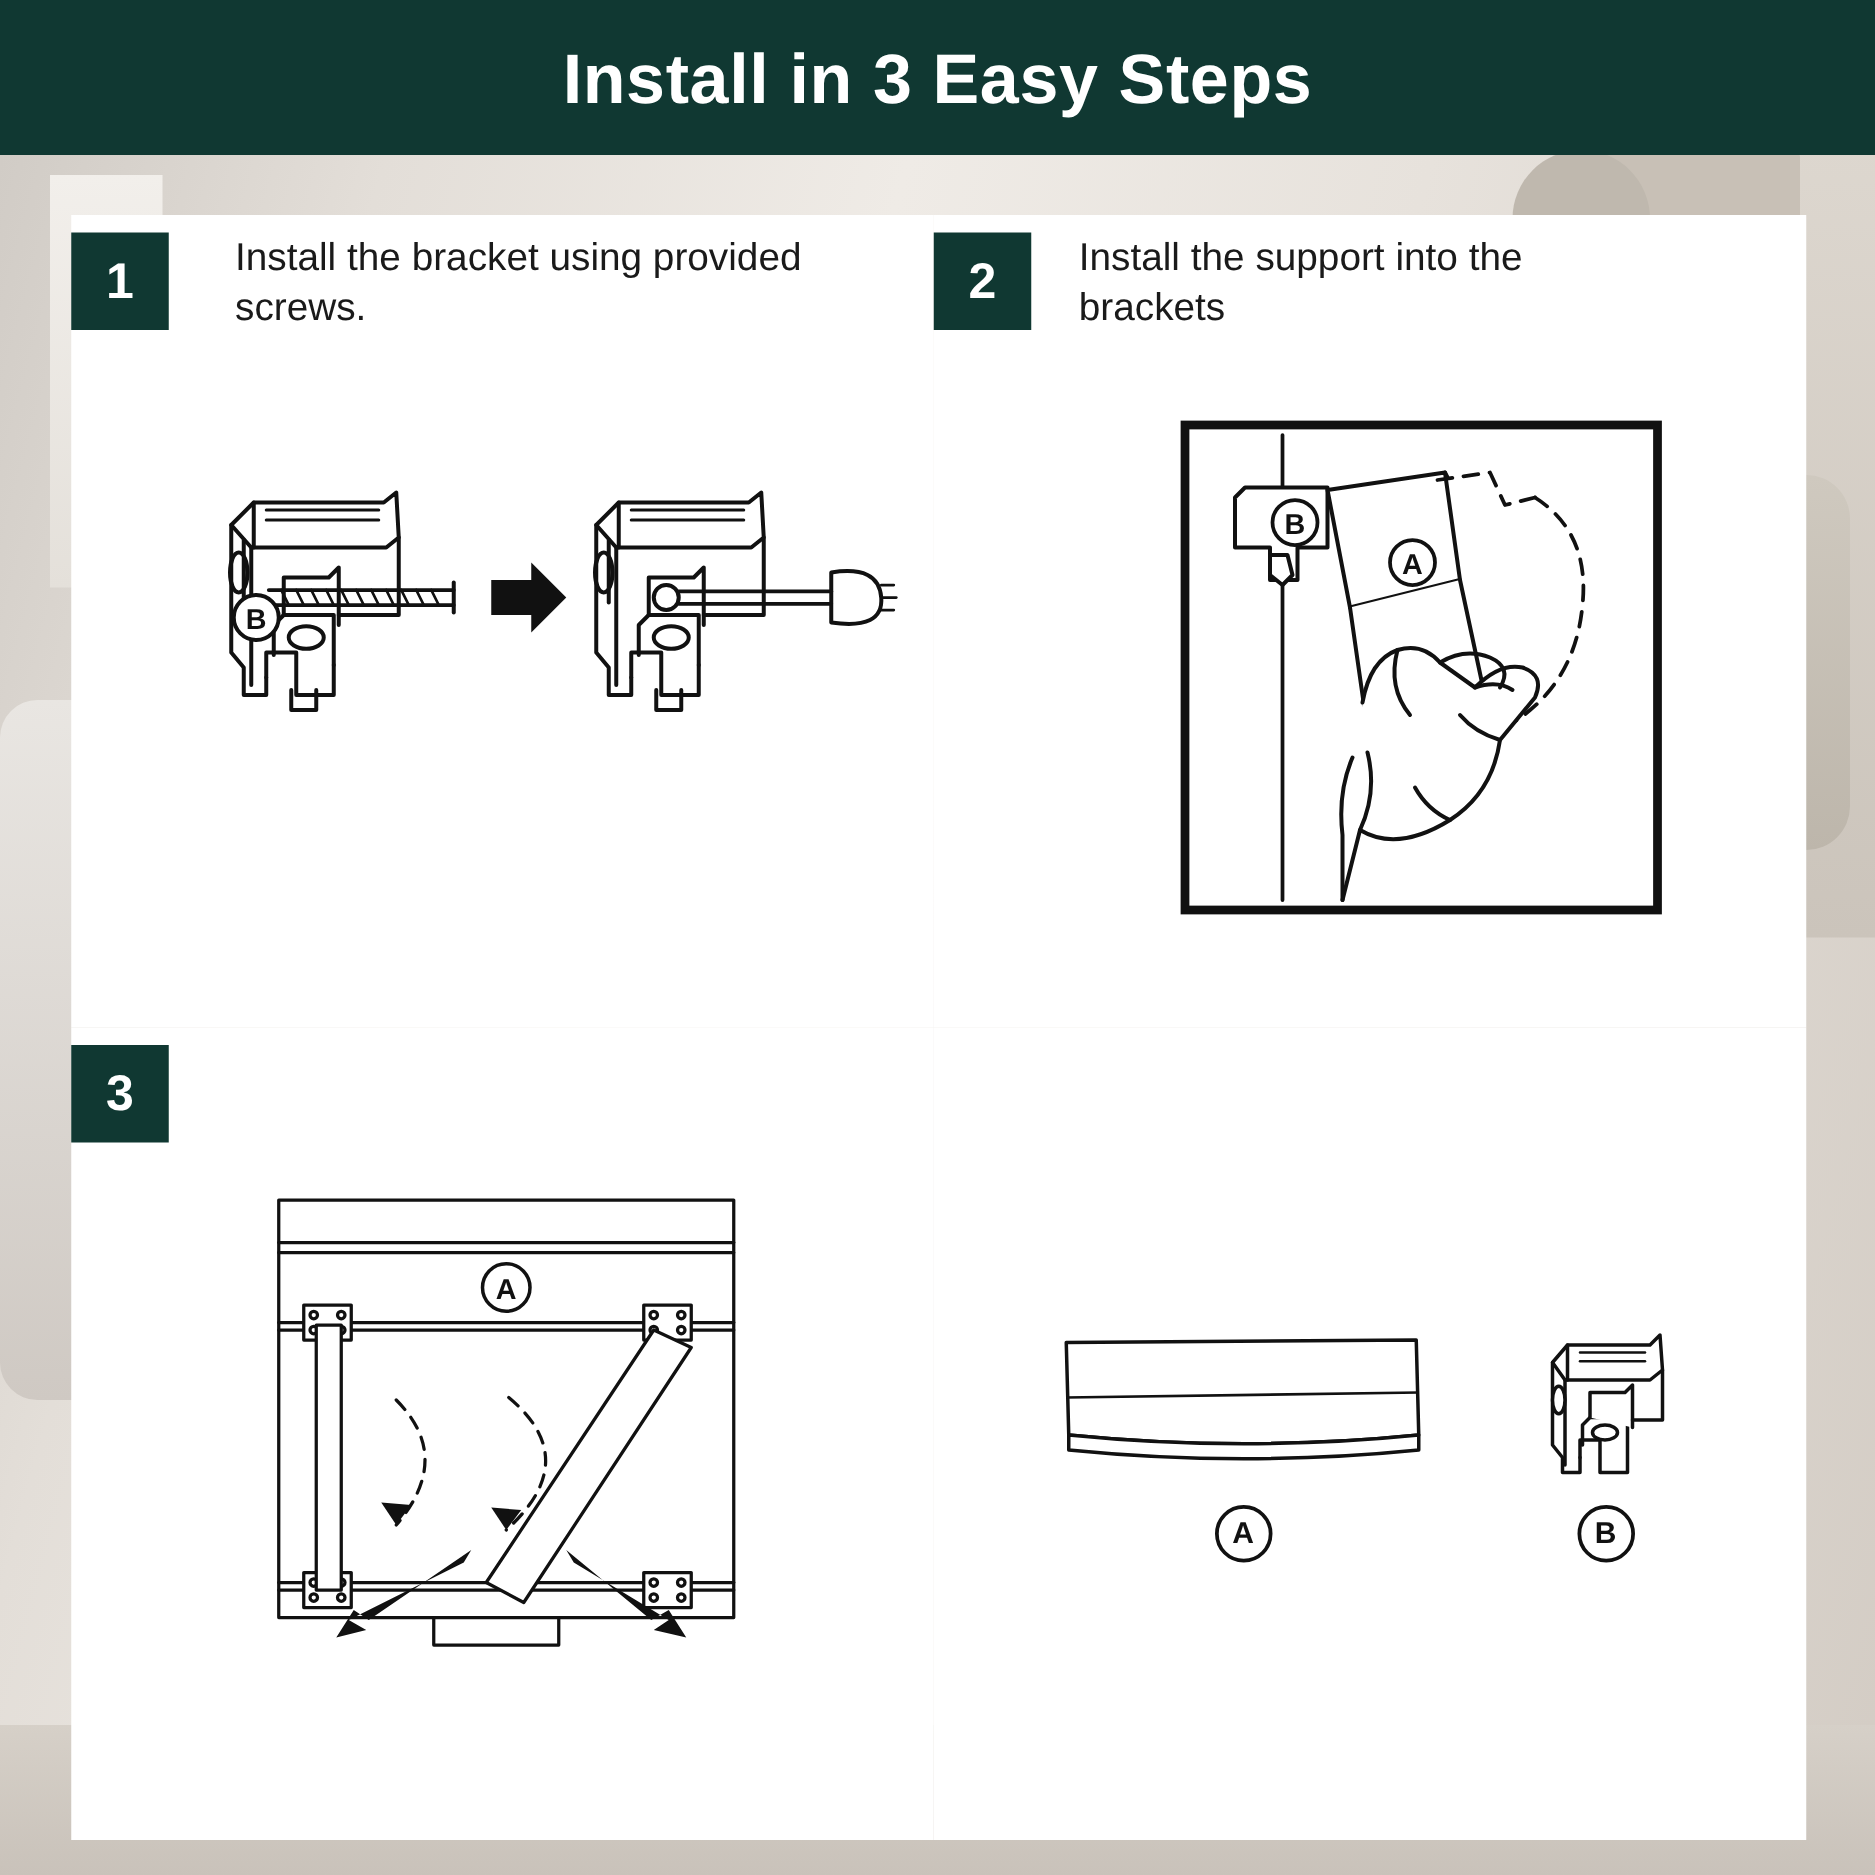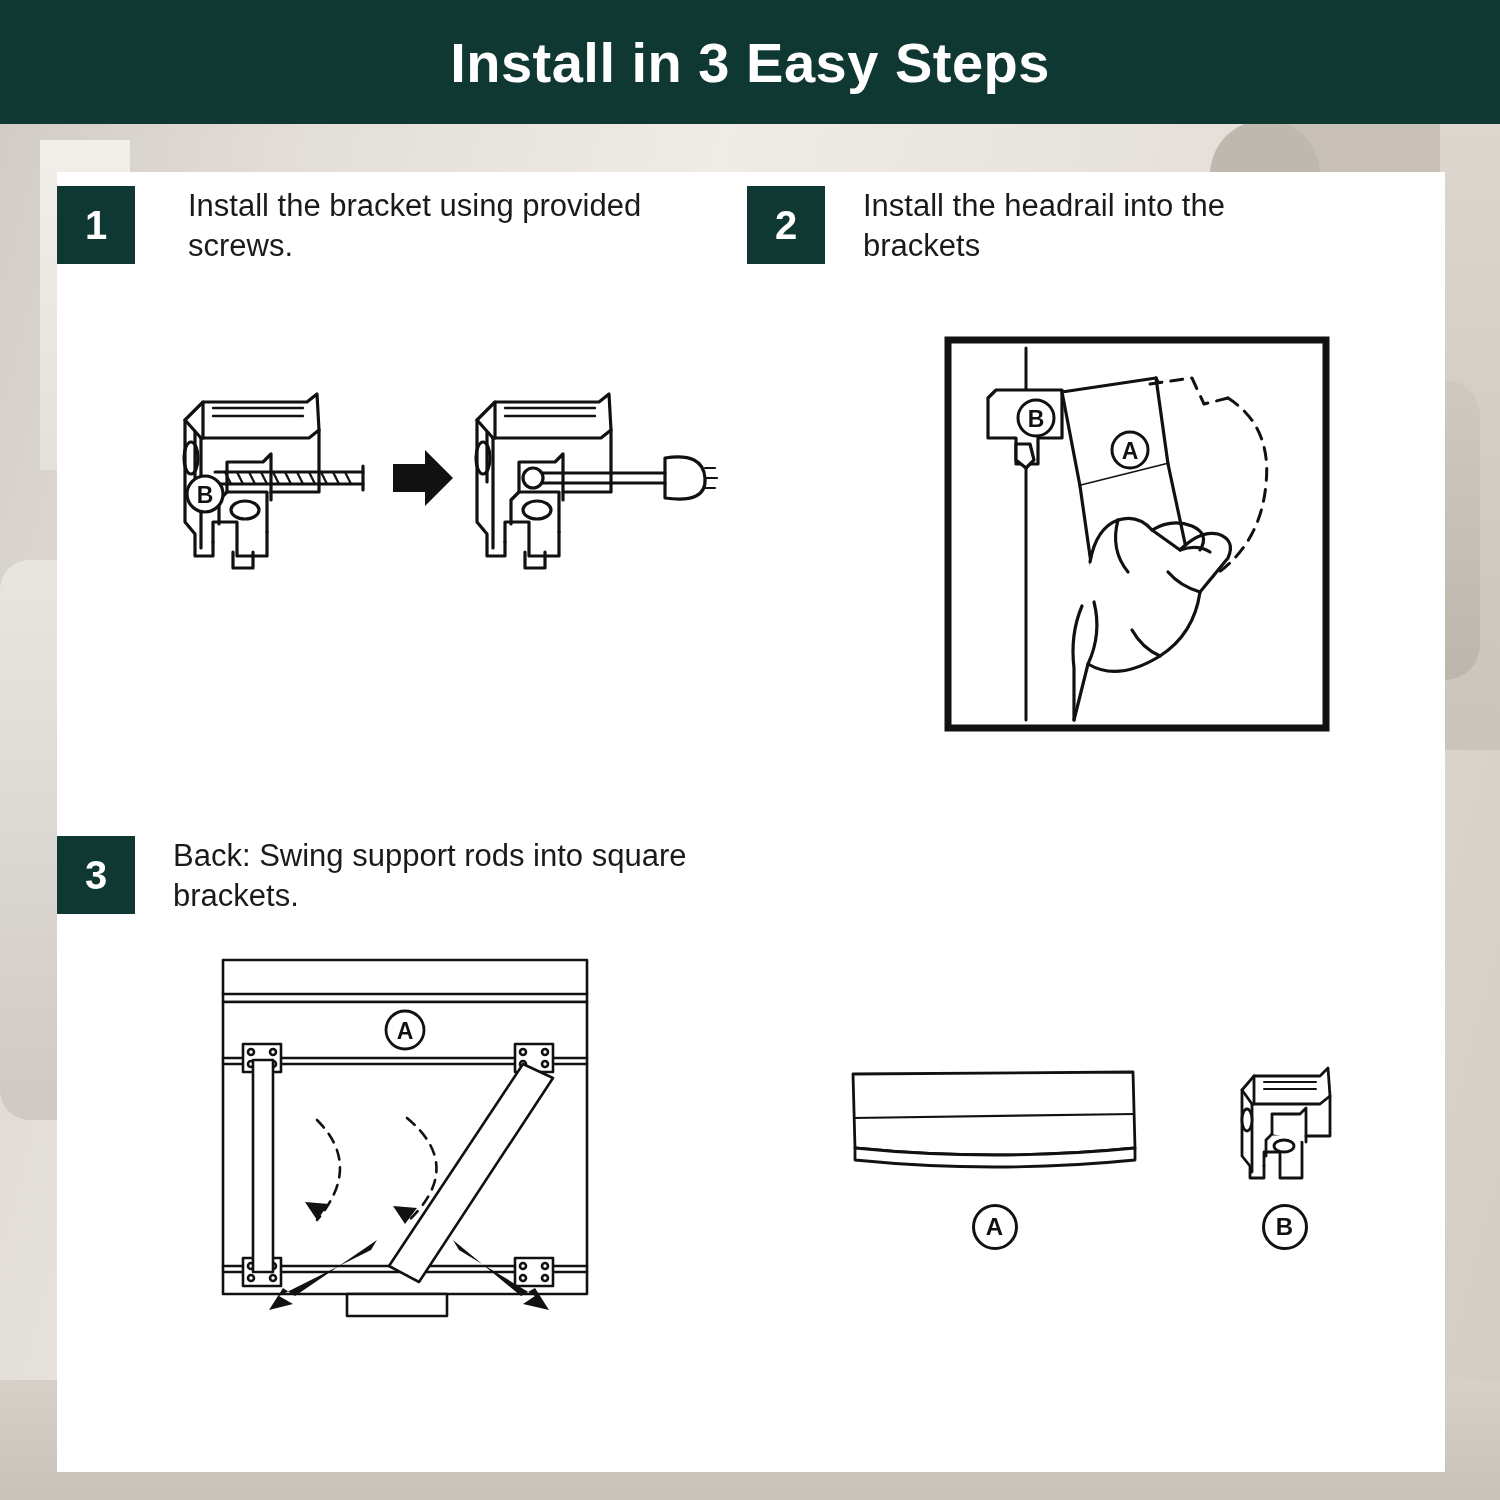--- a/index.html
+++ b/index.html
@@ -229,21 +229,21 @@
         <path d="M538 96 L548 96" stroke-width="2.2"></path>
         <path d="M538 106 L550 106" stroke-width="2.2"></path>
         <path d="M538 116 L548 116" stroke-width="2.2"></path>
       </g>
       <text x="38" y="131" font-family="Liberation Sans, sans-serif" font-size="23" font-weight="bold" text-anchor="middle" fill="#111">B</text>
     </svg>
   </div>
 
   <div class="panel p2">
     <div class="step-badge b2">2</div>
-    <div class="step-text t2">Install the headrail into the brackets</div>
+    <div class="step-text t2">Install the support into the brackets</div>
 
     <svg class="art" style="left:195px; top:162px;" width="390" height="400" viewBox="0 0 390 400">
       <rect x="6" y="6" width="378" height="388" fill="#fff" stroke="#111" stroke-width="7"></rect>
       <g fill="none" stroke="#111" stroke-width="3.2" stroke-linejoin="round" stroke-linecap="round">
 
         <path d="M84 14 L84 386" stroke-width="3"></path>
 
         <path d="M46 64 L54 56 L120 56 L120 104 L96 104 L96 130 L74 130 L74 104 L46 104 Z" fill="#fff"></path>
         <path d="M74 110 L88 110 L92 126 L84 134 L74 126 Z" fill="#fff"></path>
 
@@ -268,21 +268,20 @@
       </g>
       <circle cx="94" cy="84" r="18" fill="#fff" stroke="#111" stroke-width="3"></circle>
       <text x="94" y="93" font-family="Liberation Sans, sans-serif" font-size="23" font-weight="bold" text-anchor="middle" fill="#111">B</text>
       <circle cx="188" cy="116" r="18" fill="#fff" stroke="#111" stroke-width="3"></circle>
       <text x="188" y="125" font-family="Liberation Sans, sans-serif" font-size="23" font-weight="bold" text-anchor="middle" fill="#111">A</text>
     </svg>
   </div>
 
   <div class="panel p3">
     <div class="step-badge b3">3</div>
-    <div class="step-text t3">Back: Swing support rods into square brackets.</div>
 
     <svg class="art" style="left:110px; top:130px;" width="480" height="410" viewBox="0 0 480 410">
       <g fill="none" stroke="#111" stroke-width="2.6" stroke-linejoin="round" stroke-linecap="round">
 
         <rect x="56" y="8" width="364" height="42" fill="#fff"></rect>
         <path d="M56 42 L420 42"></path>
 
         <rect x="56" y="50" width="364" height="292" fill="#fff"></rect>
         <path d="M56 106 L420 106"></path>
         <path d="M56 112 L420 112"></path>

